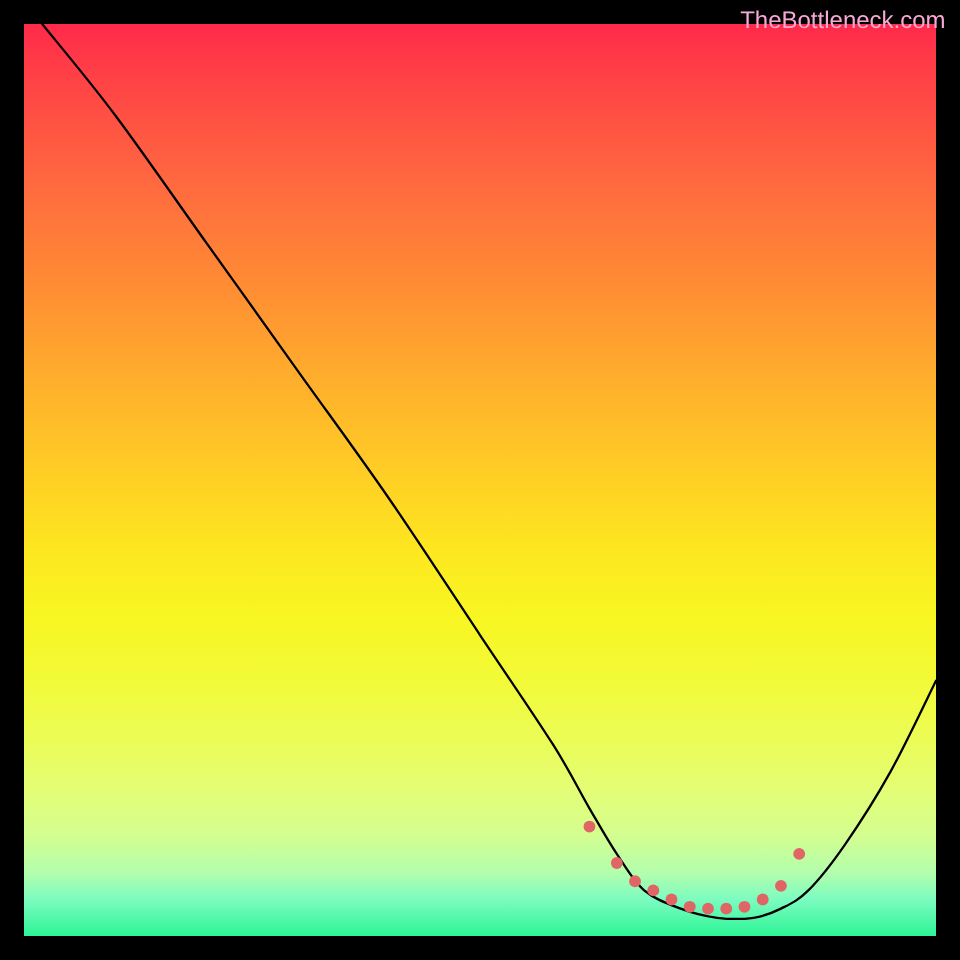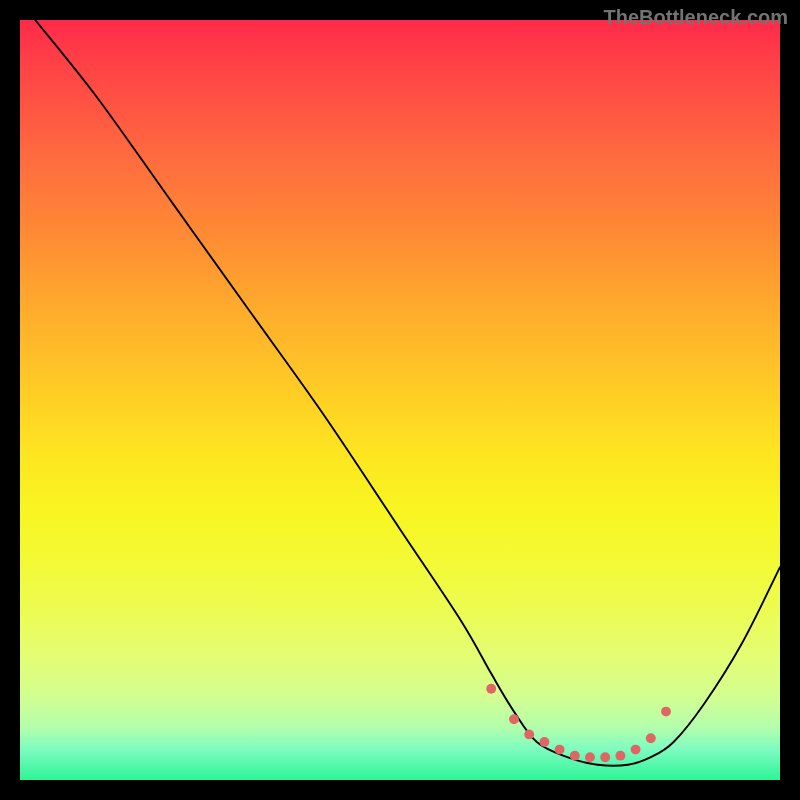--- a/index.html
+++ b/index.html
@@ -9,22 +9,22 @@
     background: #000;
     position: relative;
     font-family: Arial, sans-serif;
     overflow: hidden;
   }
   .watermark {
     position: absolute;
     top: 6px;
     right: 12px;
     font-size: 20px;
-    font-weight: bold;
-    color: #737373;
+    font-weight: normal;
+    color: #f9a8d4;
     z-index: 10;
   }
   .plot-area {
     position: absolute;
     left: 20px;
     top: 20px;
     width: 760px;
     height: 760px;
     background: linear-gradient(to bottom,
       #ff2a4a 0%,

